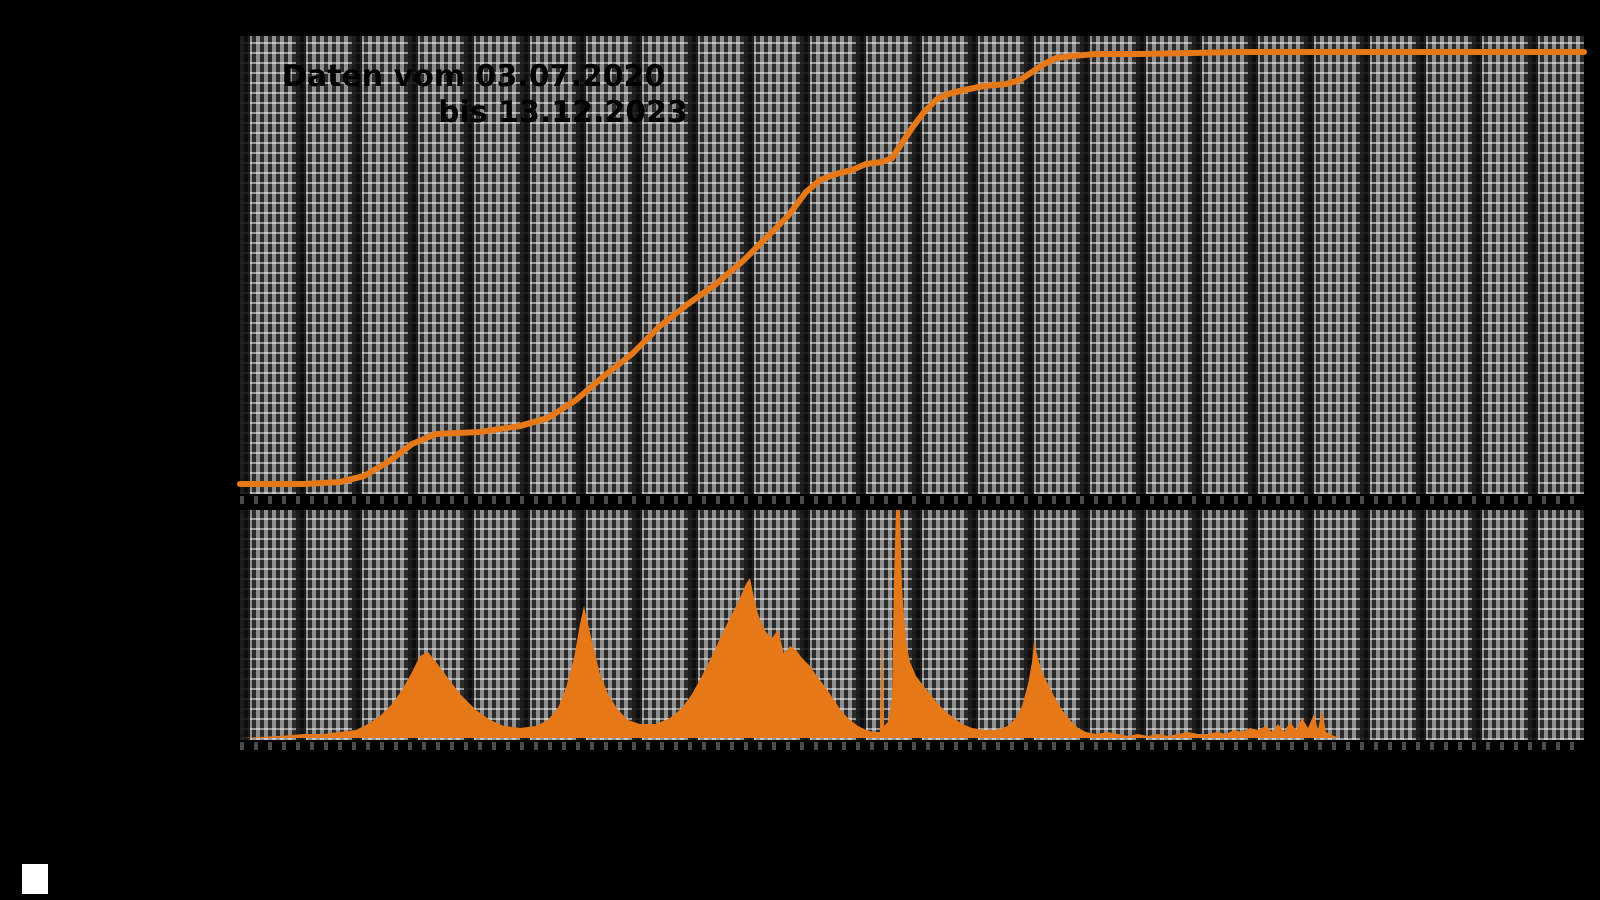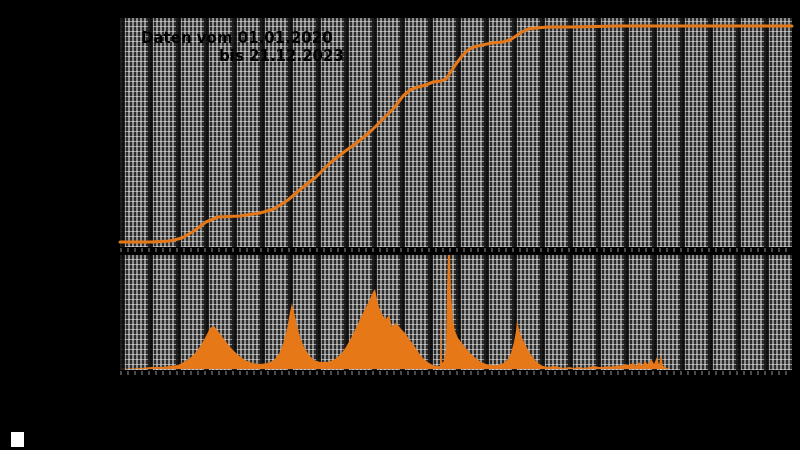--- a/index.html
+++ b/index.html
@@ -42,17 +42,17 @@
   <div id="tick-strip-top" class="tick-strip"></div>
 
   <div id="plot-bottom" class="plot-grid"></div>
   <div id="tick-strip-bottom" class="tick-strip"></div>
 
   <svg id="chart-svg" viewBox="0 0 800 450" xmlns="http://www.w3.org/2000/svg">
       <path d="M120,242 L152,242 L170,241 L182,238 L194,231 L206,222 L218,217 L240,216 L260,213 L274,209 L288,200 L302,188 L316,177 L330,163 L344,152 L358,142 L372,130 L384,118 L394,108 L403,96 L410,90 L418,87 L426,85 L433,82 L441,81 L446,79 L450,73 L456,64 L462,56 L468,50 L474,47 L482,45 L492,43 L503,42 L510,40 L516,36 L522,32 L528,29 L536,28 L548,27 L570,27 L620,26 L700,26 L792,26" fill="none" stroke="#e67817" stroke-width="3" stroke-linejoin="round" stroke-linecap="round"></path>
       <path d="M120,369 L120,369 L140,368 L152,367 L162,367 L170,366 L178,365 L184,362 L190,358 L196,352 L201,345 L206,336 L210,328 L214,326 L218,331 L224,339 L230,347 L238,355 L245,360 L252,363 L260,364 L268,363 L274,360 L279,354 L283,344 L287,329 L290,312 L292,303 L294,312 L297,325 L300,337 L304,347 L309,355 L314,360 L320,362 L328,362 L335,359 L341,354 L346,347 L351,338 L356,328 L361,317 L365,309 L369,301 L373,292 L375,289 L377,299 L379,307 L381,312 L383,316 L386,319 L389,315 L392,327 L395,323 L398,325 L401,329 L405,333 L409,339 L413,344 L417,350 L421,356 L425,360 L429,363 L433,365 L437,366 L440,366 L441,314 L442,363 L444,361 L446,349 L447,289 L448,255 L450,255 L451,294 L453,321 L455,331 L458,338 L461,342 L465,347 L469,352 L473,356 L477,359 L481,362 L486,364 L492,365 L498,365 L504,363 L508,359 L511,353 L514,342 L516,331 L517,321 L519,329 L521,336 L524,342 L527,348 L531,355 L535,360 L539,364 L543,366 L548,367 L554,366 L559,367 L564,368 L569,367 L574,368 L579,367 L584,368 L589,367 L594,366 L599,367 L604,367 L609,366 L613,367 L617,365 L621,366 L625,364 L629,365 L633,363 L636,366 L639,362 L642,366 L645,361 L648,365 L651,359 L654,364 L657,357 L659,365 L661,355 L663,366 L665,367 L667,368 L670,369 L792,369 L792,369 Z" fill="#e67817" stroke="none"></path>
     </svg>
 
-  <div class="chart-title" id="title-line1" style="color: rgb(0, 0, 0);">Daten vom 01.01.2020</div>
-  <div class="chart-title" id="title-line2" style="color: rgb(0, 0, 0);">bis 21.12.2023</div>
+  <div class="chart-title" id="title-line1" style="color: rgb(0, 0, 0);">Daten vom 03.07.2020</div>
+  <div class="chart-title" id="title-line2" style="color: rgb(0, 0, 0);">bis 13.12.2023</div>
 
   <div id="legend-swatch" style="background: rgb(255, 255, 255);"></div>
 </div>
 
 </body></html>

